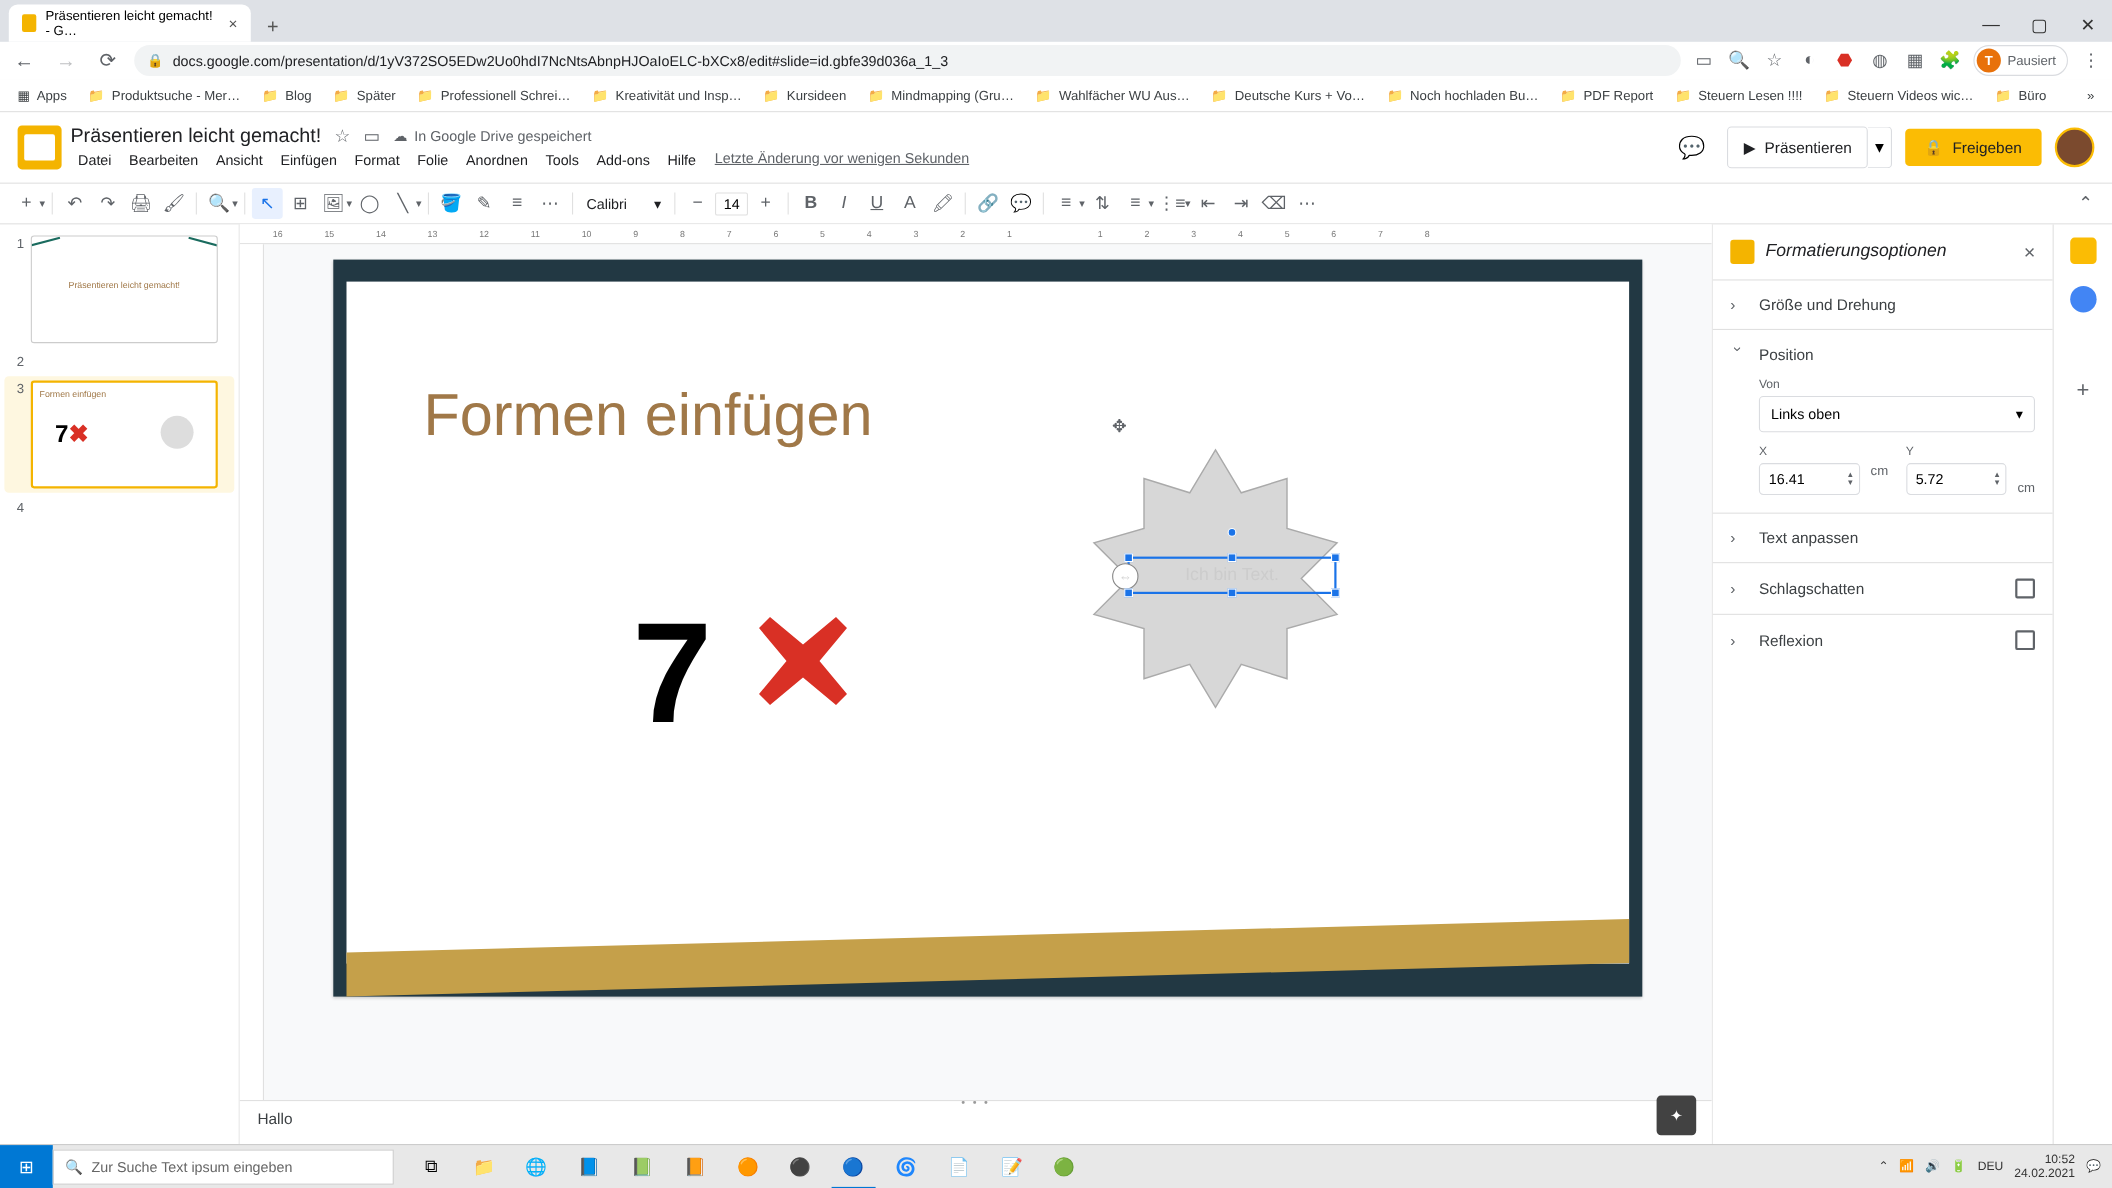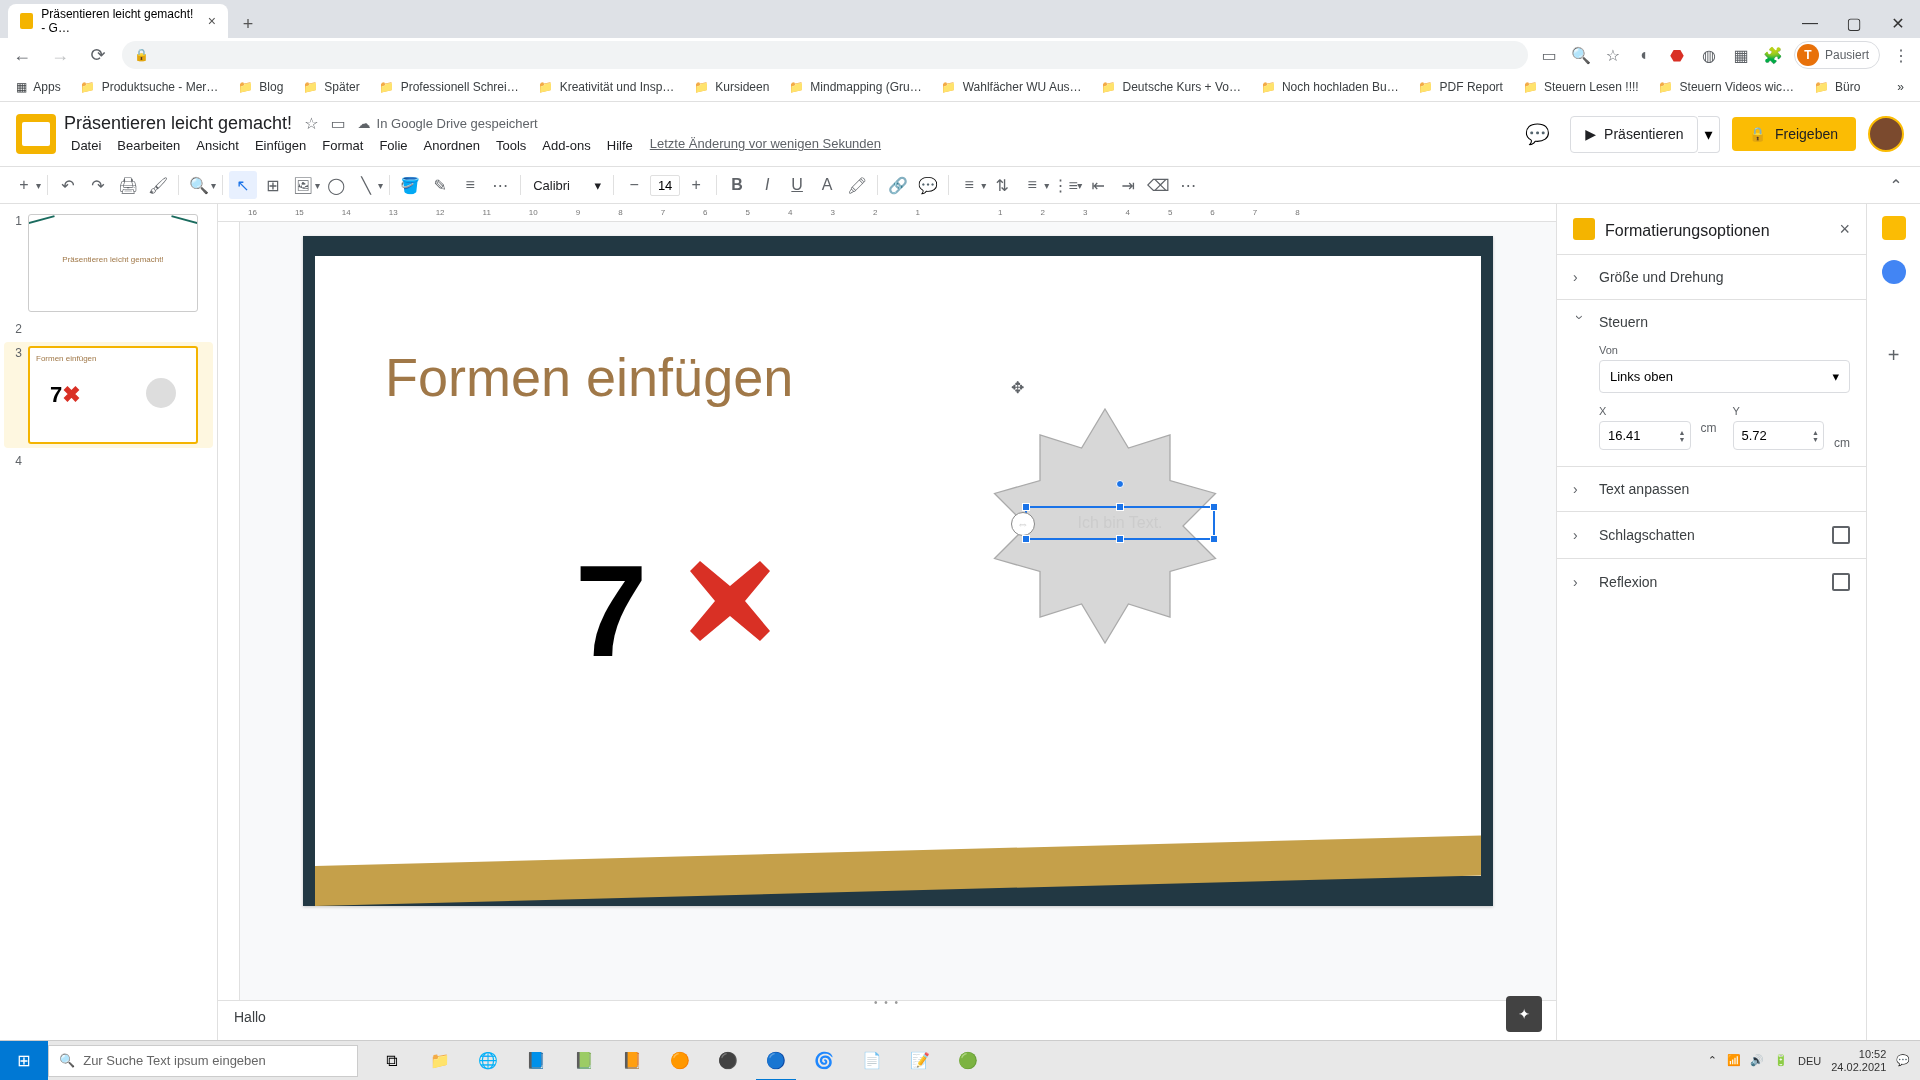--- a/index.html
+++ b/index.html
@@ -80,21 +80,21 @@
 .sel-handle { position: absolute; width: 8px; height: 8px; background: #1a73e8; border: 1px solid #fff; }
 .move-cursor { position: absolute; left: 696px; top: 122px; font-size: 16px; color: #5f6368; }
 .align-indicator { position: absolute; width: 24px; height: 24px; border: 1px solid #888; border-radius: 50%; background: #fff; left: -16px; top: 4px; display: flex; align-items: center; justify-content: center; font-size: 12px; }
 
 .notes-bar { height: 40px; border-top: 1px solid #e0e0e0; background: #fff; padding: 8px 16px; font-size: 14px; color: #3c4043; position: relative; }
 .notes-grip { position:absolute; top:-4px; left:50%; transform:translateX(-50%); color:#999; font-size:10px; letter-spacing:2px; }
 .explore-btn { position: absolute; right: 14px; bottom: 8px; width: 36px; height: 36px; background: #424242; border-radius: 4px; color: #fff; display: flex; align-items: center; justify-content: center; }
 
 
 .format-panel { width: 310px; border-left: 1px solid #e0e0e0; background: #fff; display: flex; flex-direction: column; }
-.panel-head { display: flex; align-items: flex-end; padding: 14px 16px; gap: 10px; }
+.panel-head { display: flex; align-items: center; padding: 14px 16px; gap: 10px; font-style: italic; }
 .panel-head-icon { width: 22px; height: 22px; background: #f4b400; border-radius: 3px; }
 .panel-title { flex: 1; font-size: 16px; color: #202124; }
 .panel-close { font-size: 18px; color: #5f6368; }
 .panel-section { border-top: 1px solid #e0e0e0; }
 .sec-head { display: flex; align-items: center; padding: 14px 16px; gap: 12px; font-size: 14px; color: #3c4043; font-weight: 500; }
 .sec-chev { color: #5f6368; font-size: 14px; width: 14px; }
 .sec-toggle { margin-left: auto; width: 18px; height: 18px; border: 2px solid #5f6368; border-radius: 2px; }
 .pos-body { padding: 0 16px 16px 42px; }
 .pos-label { font-size: 11px; color: #5f6368; margin-bottom: 4px; }
 .dropdown { border: 1px solid #dadce0; border-radius: 4px; padding: 8px 10px; font-size: 13px; display: flex; justify-content: space-between; align-items: center; margin-bottom: 12px; }
@@ -145,20 +145,21 @@
       <div>▢</div>
       <div>✕</div>
     </div>
   </div>
   <div class="addr-bar">
     <div class="nav-btn">←</div>
     <div class="nav-btn" style="opacity:.4">→</div>
     <div class="nav-btn">⟳</div>
     <div class="url-box">
       <span class="lock">🔒</span>
+      <span>docs.google.com/presentation/d/1yV372SO5EDw2Uo0hdI7NcNtsAbnpHJOaIoELC-bXCx8/edit#slide=id.gbfe39d036a_1_3</span>
     </div>
     <div class="addr-right">
       <div class="addr-icon">▭</div>
       <div class="addr-icon">🔍</div>
       <div class="addr-icon">☆</div>
       <div class="addr-icon">◐</div>
       <div class="addr-icon" style="color:#d93025">⬣</div>
       <div class="addr-icon">◍</div>
       <div class="addr-icon">▦</div>
       <div class="addr-icon">🧩</div>
@@ -445,21 +446,21 @@
     </div>
     <div class="panel-section">
       <div class="sec-head">
         <span class="sec-chev">›</span>
         <span>Größe und Drehung</span>
       </div>
     </div>
     <div class="panel-section">
       <div class="sec-head">
         <span class="sec-chev" style="transform:rotate(90deg)">›</span>
-        <span>Steuern</span>
+        <span>Position</span>
       </div>
       <div class="pos-body">
         <div class="pos-label">Von</div>
         <div class="dropdown">
           <span>Links oben</span>
             <span>▾</span>
         </div>
         <div class="pos-xy">
           <div class="pos-field">
             <div class="pos-label">X</div>

